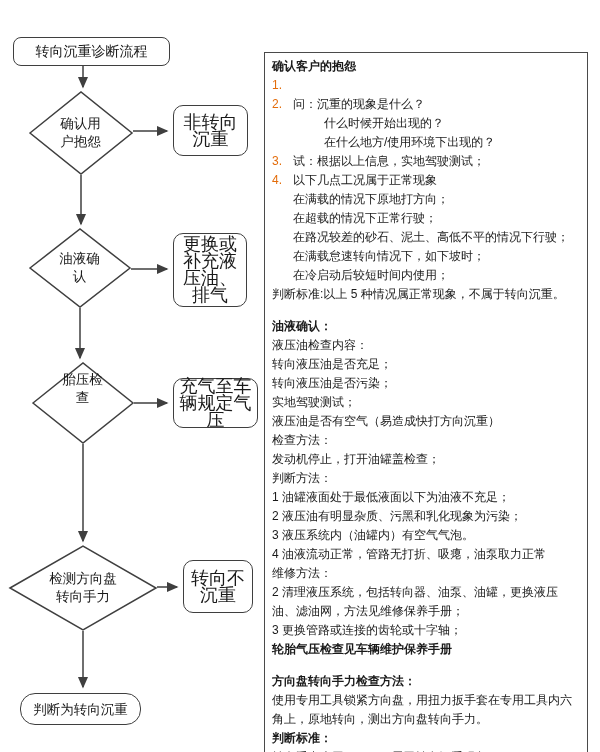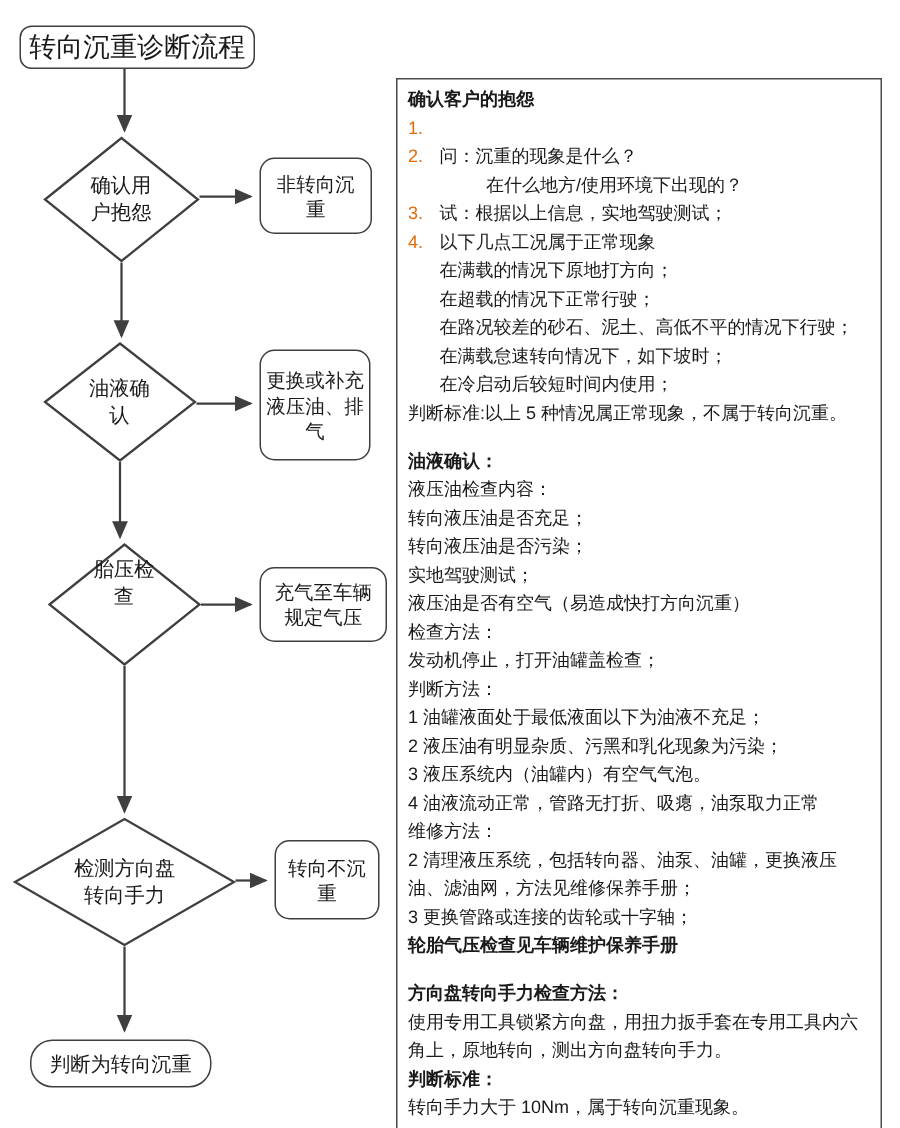--- a/index.html
+++ b/index.html
@@ -7,24 +7,24 @@
     position:relative;width:600px;height:752px;background:#ffffff;
     font-family:"Liberation Sans","DejaVu Sans",sans-serif;color:#1a1a1a;
     overflow:hidden;
   }
   
   #flow{position:absolute;left:0;top:0;width:264px;height:752px;}
   #flow svg{position:absolute;left:0;top:0;}
   .node{
     position:absolute;box-sizing:border-box;background:#fff;
     border:1.5px solid #3f3f3f;display:flex;align-items:center;justify-content:center;
-    text-align:center;font-size:13px;line-height:17px;
+    text-align:center;font-size:18px;line-height:17px;
   }
   .rounded{border-radius:10px;}
-  .start{border-radius:8px;font-size:18px;}
+  .start{border-radius:8px;font-size:14px;margin-top:20px;}
   .endbox{border-radius:15px;font-size:13.5px;}
   .dlabel{
     position:absolute;text-align:center;font-size:13.5px;line-height:18px;
   }
   
   #panel{
     position:absolute;left:264px;top:13px;width:324px;height:737px;
     box-sizing:border-box;border:1px solid #4a4a4a;background:#fff;
     padding:4px 7px 0 7px;font-size:12px;line-height:19px;overflow:hidden;margin-top:39px;
   }
@@ -97,20 +97,21 @@
   <div id="panel">
 
     <div class="b">确认客户的抱怨</div>
     <div class="li">
       <span class="mk">1.</span>
     </div>
     <div class="li">
       <span class="mk">2.</span>
       <span>问：沉重的现象是什么？</span>
     </div>
+    <div class="sub1">什么时候开始出现的？</div>
     <div class="sub1">在什么地方/使用环境下出现的？</div>
     <div class="li">
       <span class="mk">3.</span>
       <span>试：根据以上信息，实地驾驶测试；</span>
     </div>
     <div class="li">
       <span class="mk">4.</span>
       <span>以下几点工况属于正常现象</span>
     </div>
     <div class="sub2">在满载的情况下原地打方向；</div>

